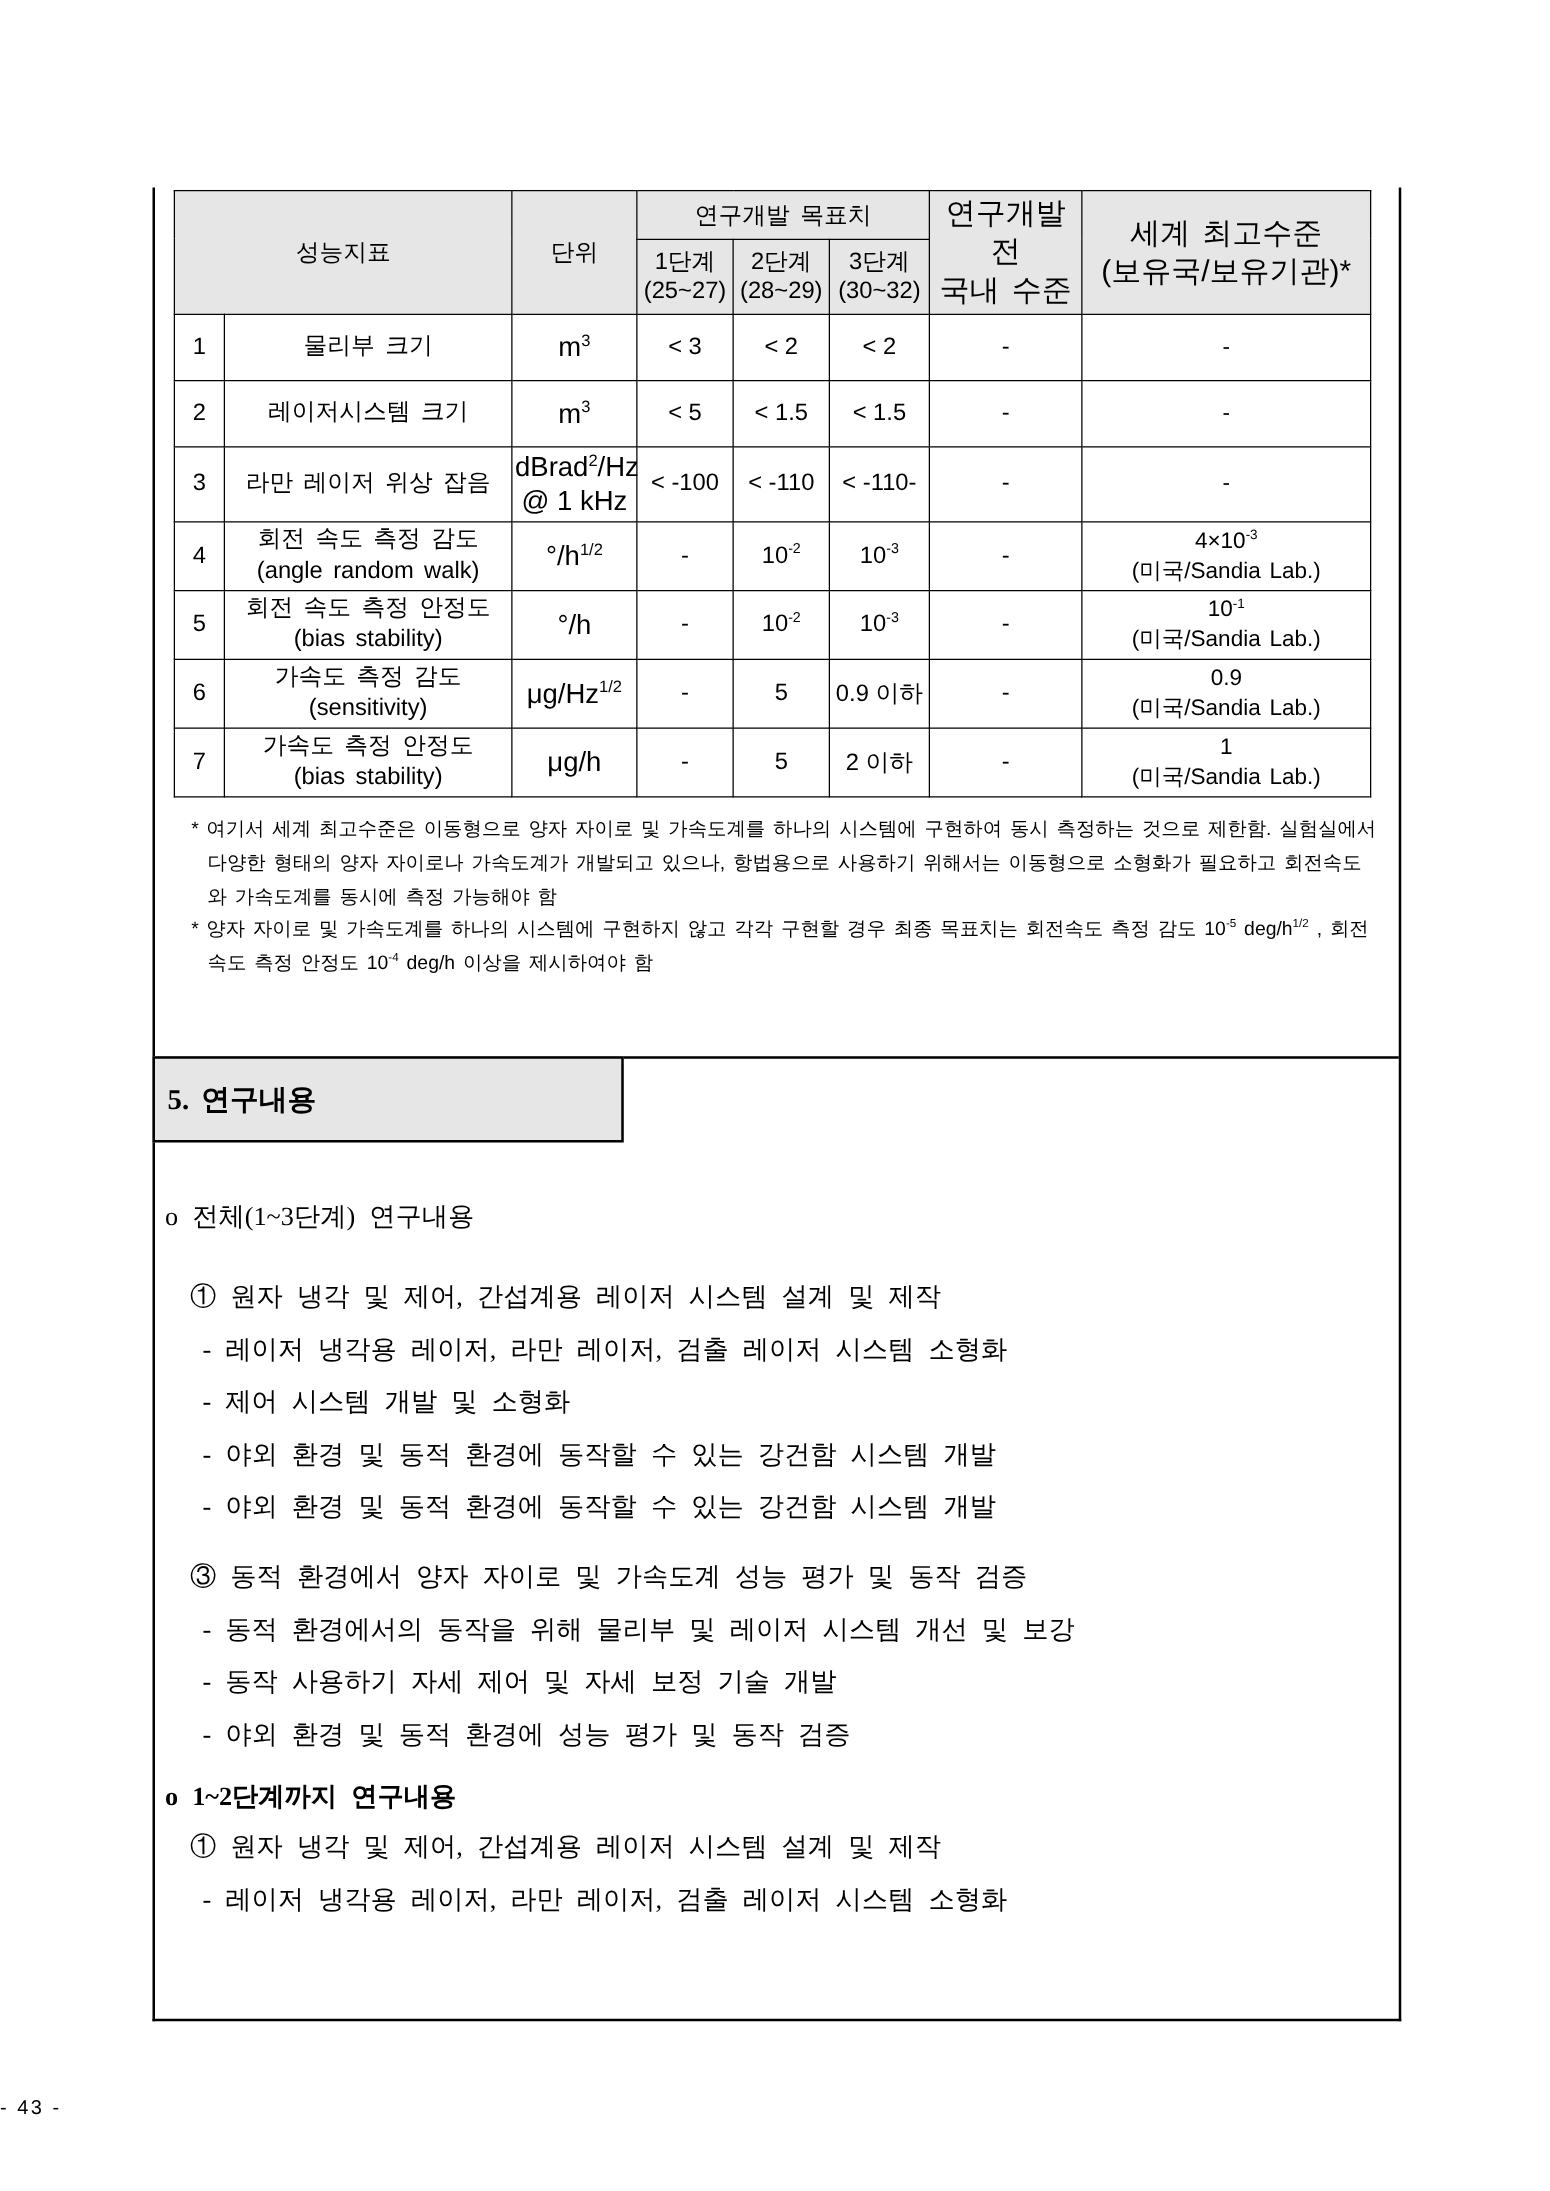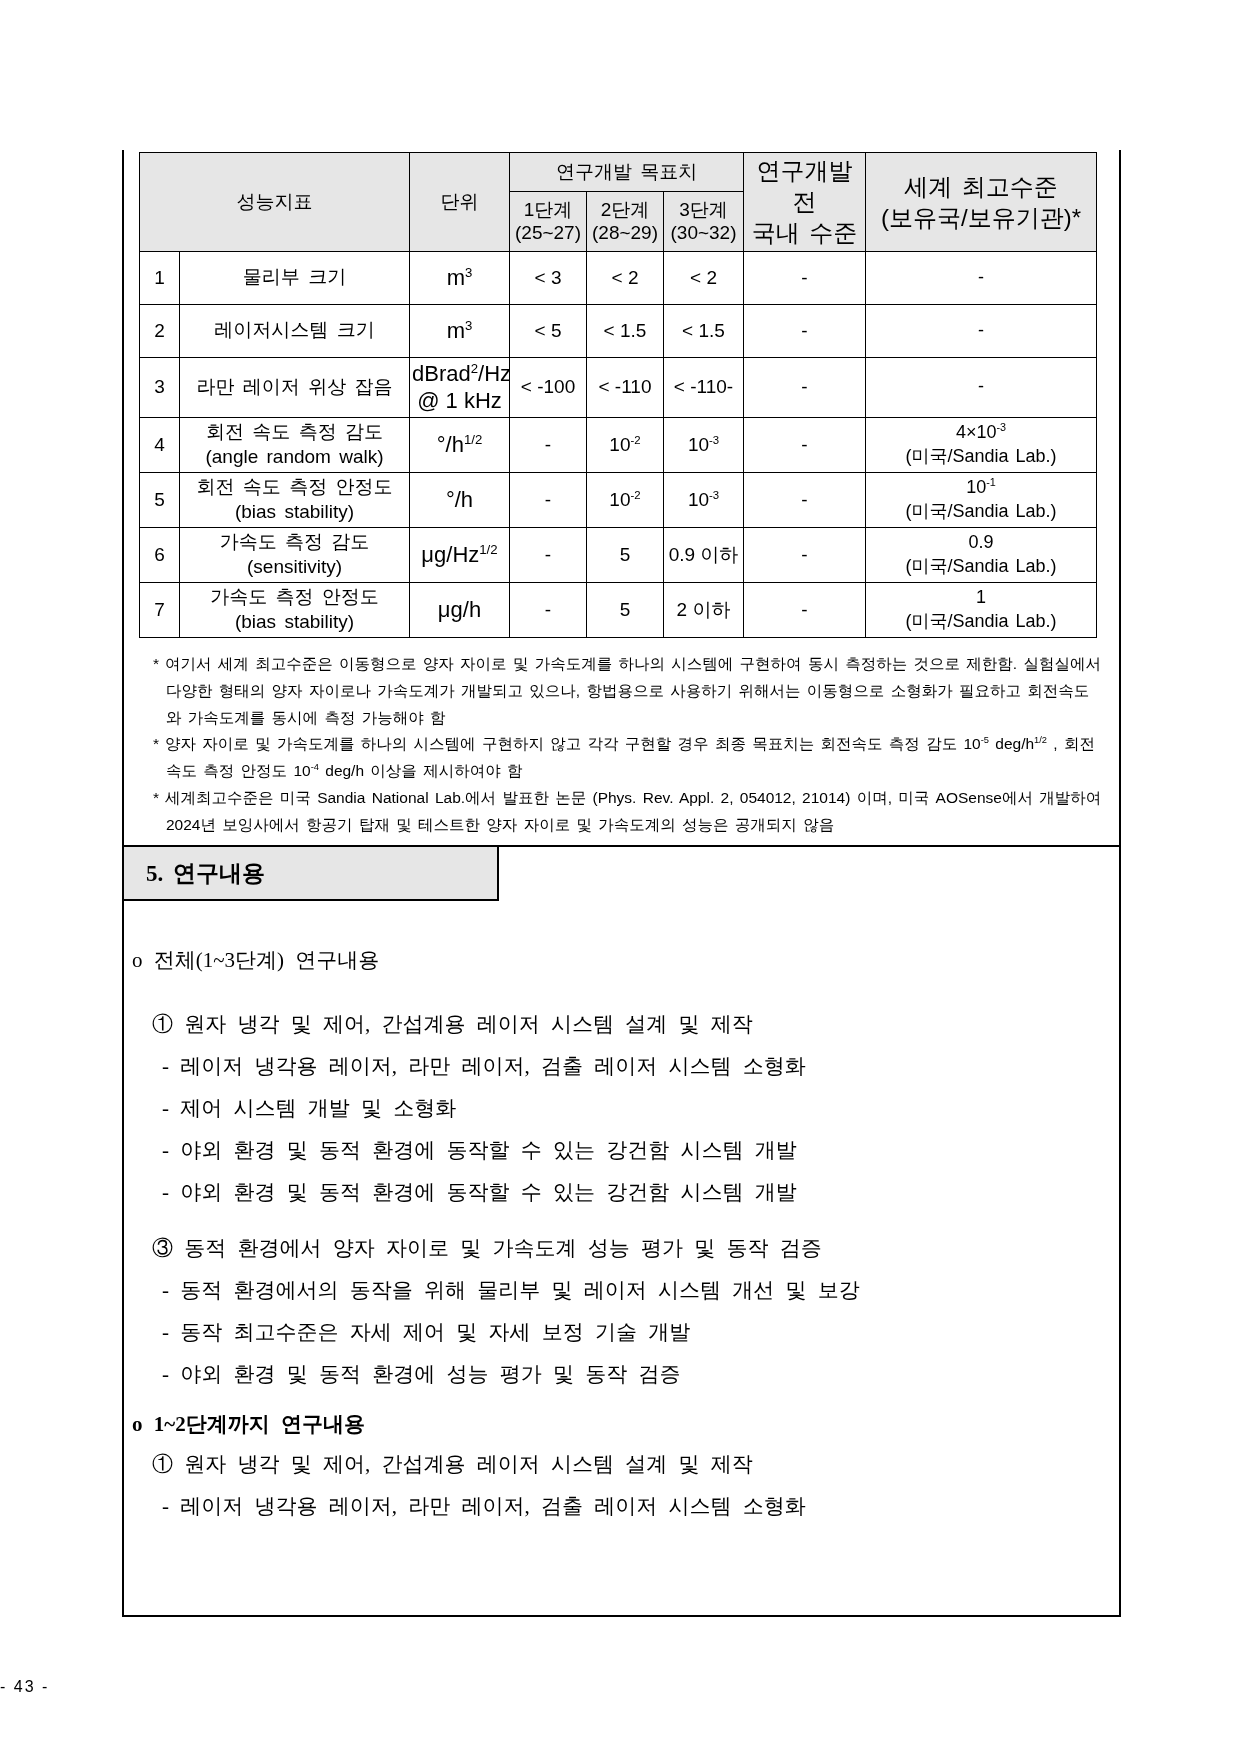--- a/index.html
+++ b/index.html
@@ -47,26 +47,26 @@
   
   .footnotes {
     margin:13px 16px 0 20px;
     font-size:15.5px; line-height:1.74; word-spacing:2px;
   }
   .footnote { padding-left:22px; text-indent:-13px; }
   .fn-marker { padding-right:6px; }
 
   
   .sec-heading-box {
-    width:377px; height:56px;
+    width:377px; height:69px;
     margin-left:-2px; margin-top:-2px;
     border:2px solid #000; background:#e6e6e6;
     box-sizing:border-box;
     display:flex; align-items:center;
-    padding-left:22px;
+    padding-left:10px;
     font-family:"Liberation Serif","DejaVu Serif",serif;
     font-weight:bold; font-size:23px; word-spacing:4px;
   }
 
   
   .body-content {
     padding:44px 24px 0 8px;
     font-family:"Liberation Serif","DejaVu Serif",serif;
     font-size:21px; line-height:30px; word-spacing:6px;
   }
@@ -201,39 +201,38 @@
           <td class="c-val">2 이하</td>
           <td class="c-dom">-</td>
           <td class="c-world">1<br>(미국/Sandia Lab.)</td>
         </tr>
       </tbody>
     </table>
 
     <div class="footnotes">
       <div class="footnote"><span class="fn-marker">*</span><span>여기서 세계 최고수준은 이동형으로 양자 자이로 및 가속도계를 하나의 시스템에 구현하여 동시 측정하는  것으로 제한함. 실험실에서 다양한 형태의 양자 자이로나 가속도계가 개발되고 있으나, 항법용으로 사용하기 위해서는 이동형으로 소형화가 필요하고 회전속도와 가속도계를 동시에 측정 가능해야 함</span></div>
       <div class="footnote"><span class="fn-marker">*</span><span>양자 자이로 및 가속도계를 하나의 시스템에 구현하지 않고 각각 구현할 경우 최종 목표치는 회전속도 측정 감도 10<sup>-5</sup> deg/h<sup>1/2</sup> , 회전속도 측정 안정도 10<sup>-4</sup> deg/h 이상을 제시하여야 함</span></div>
-      <div class="footnote"><span class="fn-marker">*</span><span>세계최고수준은 미국 Sandia National Lab.에서 발표한 논문 (Phys. Rev. Appl. 2, 054012, 21014) 이며, 미국 AOSense에서 개발하여 2024년 보잉사에서 항공기 탑재 및 테스트한 양자 자이로 및 가속도계의 성능은  공개되지 않음</span></div>
     </div>
 
   </div>
 
   <div class="sec-heading-box">
     <span>5. 연구내용</span>
   </div>
 
   <div class="body-content">
     <p class="b-title">o 전체(1~3단계) 연구내용</p>
     <p class="b-num">① 원자 냉각 및 제어, 간섭계용 레이저 시스템 설계 및 제작</p>
     <p class="b-dash">- 레이저 냉각용 레이저, 라만 레이저, 검출 레이저 시스템 소형화</p>
     <p class="b-dash">- 제어 시스템 개발 및 소형화</p>
     <p class="b-dash">- 야외 환경 및 동적 환경에 동작할 수 있는 강건함 시스템 개발</p>
     <p class="b-dash">- 야외 환경 및 동적 환경에 동작할 수 있는 강건함 시스템 개발</p>
     <p class="b-num gap-top">③ 동적 환경에서 양자 자이로 및 가속도계 성능 평가 및 동작 검증</p>
     <p class="b-dash">- 동적 환경에서의 동작을 위해 물리부 및 레이저 시스템 개선 및 보강</p>
-    <p class="b-dash">- 동작 최고수준은 자세 제어 및 자세 보정 기술 개발</p>
+    <p class="b-dash">- 동작 사용하기 자세 제어 및 자세 보정 기술 개발</p>
     <p class="b-dash">- 야외 환경 및 동적 환경에 성능 평가 및 동작 검증</p>
     <p class="b-title2">o 1~2단계까지 연구내용</p>
     <p class="b-num">① 원자 냉각 및 제어, 간섭계용 레이저 시스템 설계 및 제작</p>
     <p class="b-dash">- 레이저 냉각용 레이저, 라만 레이저, 검출 레이저 시스템 소형화</p>
   </div>
 
 </div>
 
 <div class="page-number">- 43 -</div>
 

